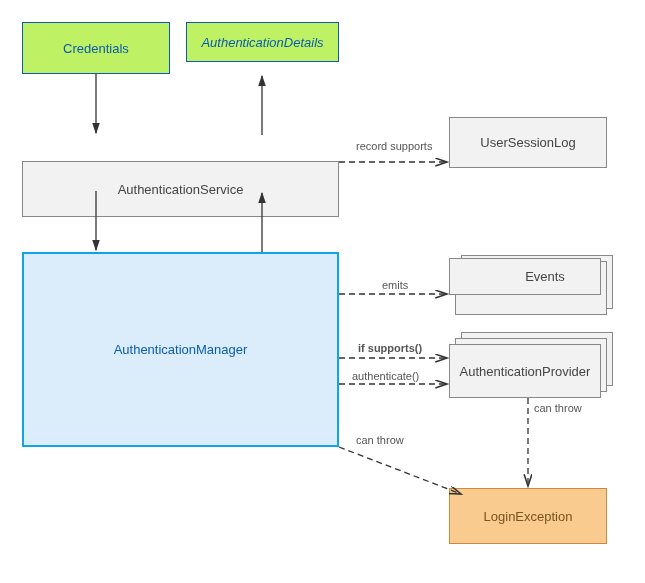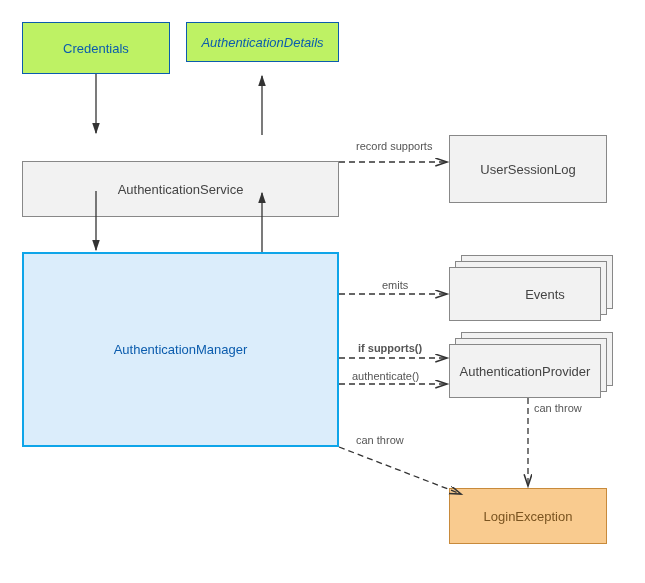--- a/index.html
+++ b/index.html
@@ -63,27 +63,27 @@
   </style>
 </head>
 <body>
 
 <div class="box box-blue-link" style="left:22px; top:22px; width:148px; height:52px;">Credentials</div>
 
 <div class="box box-blue-link" style="left:186px; top:22px; width:153px; height:40px;font-style:italic;">AuthenticationDetails</div>
 
 <div class="box box-gray" style="left:22px; top:135px; width:317px; height:56px;margin-top:26px;">AuthenticationService</div>
 
-<div class="box box-gray" style="left:449px; top:135px; width:158px; height:68px;">UserSessionLog</div>
+<div class="box box-gray" style="left:449px; top:117px; width:158px; height:51px;">UserSessionLog</div>
 
 <div class="box box-lightblue" style="left:22px; top:252px; width:317px; height:195px;">AuthenticationManager</div>
 
 <div class="stack-outer" style="left:461px; top:255px; width:152px; height:54px;"></div>
 <div class="stack-outer" style="left:455px; top:261px; width:152px; height:54px;"></div>
-<div class="box box-gray" style="left:449px; top:267px; width:152px; height:54px;padding-left:40px;">Events</div>
+<div class="box box-gray" style="left:449px; top:258px; width:152px; height:37px;padding-left:40px;">Events</div>
 
 <div class="stack-outer" style="left:461px; top:332px; width:152px; height:54px;"></div>
 <div class="stack-outer" style="left:455px; top:338px; width:152px; height:54px;"></div>
 <div class="box box-gray" style="left:449px; top:344px; width:152px; height:54px;">AuthenticationProvider</div>
 
 <div class="box box-orange" style="left:449px; top:488px; width:158px; height:56px;">LoginException</div>
 
 <span class="edge-label" style="left:356px; top:140px;">record supports</span>
 <span class="edge-label" style="left:382px; top:279px;">emits</span>
 <span class="edge-label" style="left:358px; top:342px;font-weight:bold;">if supports()</span>

